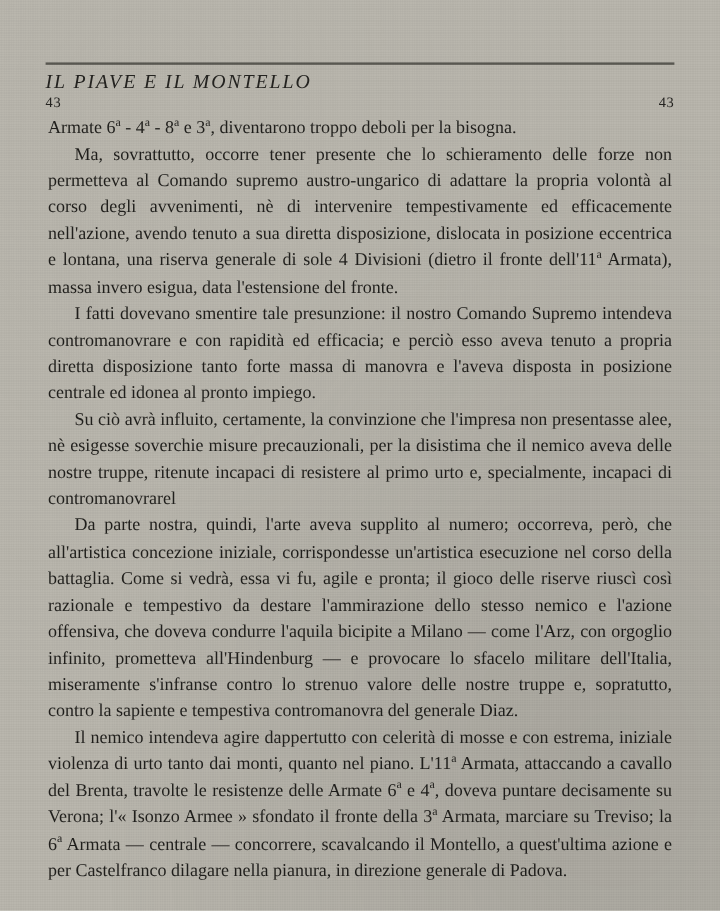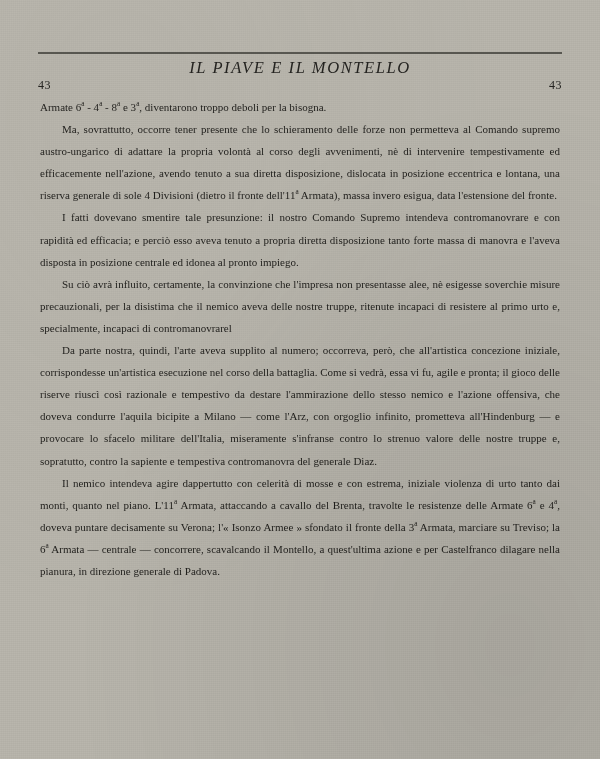--- a/index.html
+++ b/index.html
@@ -57,32 +57,31 @@
     letter-spacing: .5px;
     color: #242320;
     margin-top: 15px;
   }
   .folio.left { left: 0px; }
   .folio.right { right: 0px; }
   .runhead {
     position: absolute;
     left: 0; right: 0;
     top: 6px;
-    text-align: center;
     font-size: 16.5px;
     font-style: italic;
     letter-spacing: 1.6px;
     color: #242320;
   }
   .body {
     position: absolute;
     left: 40px;
     top: 96px;
     width: 520px;
-    font-size: 11px;
+    font-size: 15px;
     line-height: 22.1px;
     text-align: justify;
     text-justify: inter-word;
     color: #201f1c;
   }
   .body p {
     margin: 0 0 0 0;
     text-indent: 22px;
   }
   .body p.noindent { text-indent: 0; }

